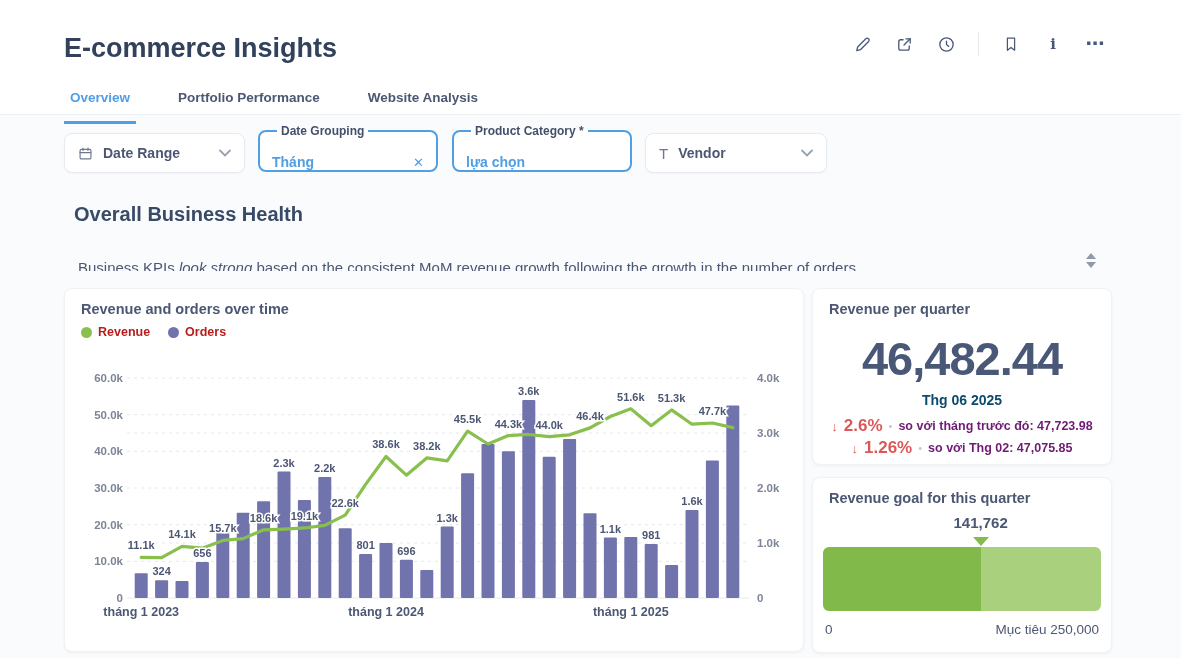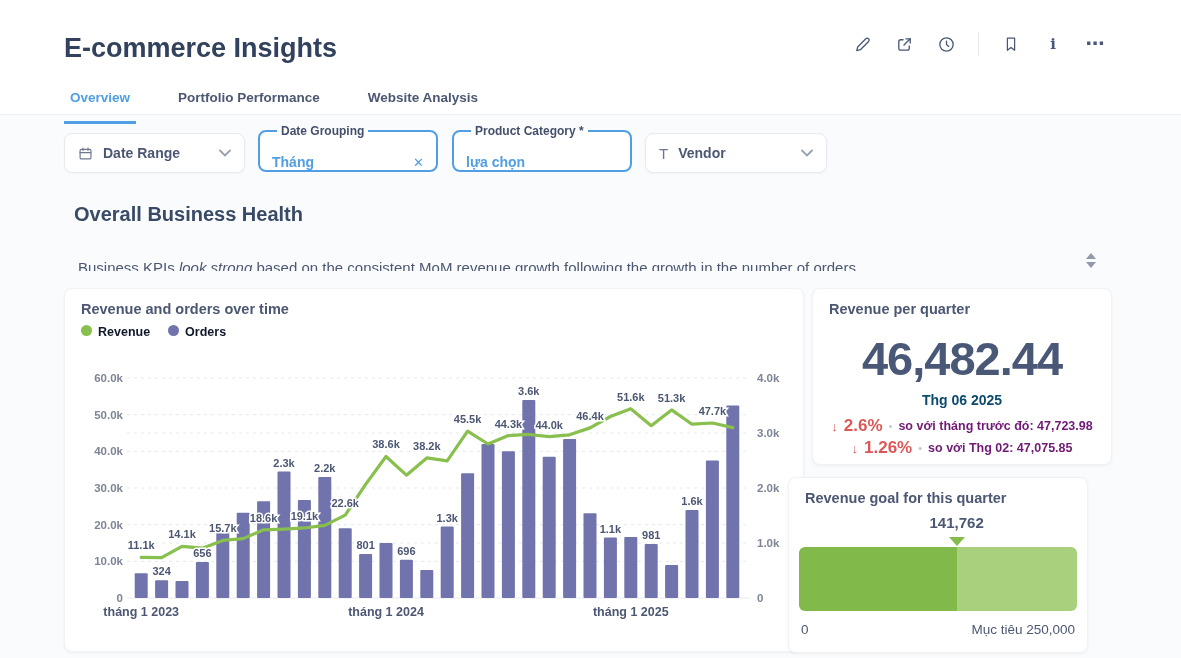--- a/index.html
+++ b/index.html
@@ -37,36 +37,36 @@
         font-size:15px;line-height:17px;color:#4C5773;}
   .note i{font-style:italic;}
   .scroll-handle{position:absolute;left:1086px;top:253px;display:flex;flex-direction:column;gap:3px;align-items:center;cursor:pointer;}
   .tri-up{width:0;height:0;border-left:5px solid transparent;border-right:5px solid transparent;border-bottom:6px solid #9098A9;}
   .tri-down{width:0;height:0;border-left:5px solid transparent;border-right:5px solid transparent;border-top:6px solid #9098A9;}
   
   .card{position:absolute;background:#fff;border:1px solid #F0F2F5;border-radius:8px;box-shadow:0 1px 3px rgba(45,55,75,.06);}
   .card-title{position:absolute;left:16px;top:12px;font-size:14.5px;font-weight:700;color:#4C5773;cursor:pointer;}
   .chart-card{left:64px;top:288px;width:740px;height:364px;}
   .legend-row{position:absolute;left:16px;top:36px;display:flex;gap:18px;align-items:center;}
-  .legend-item{display:flex;align-items:flex-start;gap:6px;font-size:12.5px;font-weight:600;color:#0f172a;}
+  .legend-item{display:flex;align-items:center;gap:6px;font-size:12.5px;font-weight:600;color:#b91c1c;}
   .legend-dot{width:11px;height:11px;border-radius:50%;}
   .chart-svg{position:absolute;left:14px;top:56px;}
   svg text{font-family:"Liberation Sans","DejaVu Sans",sans-serif;}
   
   .scalar-card{left:812px;top:288px;width:300px;height:177px;}
   .scalar-value{position:absolute;left:0;right:0;top:46px;text-align:center;font-size:47px;font-weight:700;
                 color:#4A5878;letter-spacing:-1px;line-height:1;}
   .scalar-period{position:absolute;left:0;right:0;top:103px;text-align:center;font-size:14px;font-weight:700;color:#0c4a6e;}
   .comp-row{position:absolute;left:0;right:0;display:flex;justify-content:center;align-items:center;gap:6px;font-size:12.5px;}
   .comp-arrow{color:#DC5858;font-size:13px;}
   .comp-pct{color:#DC5858;font-weight:800;font-size:17px;}
   .comp-dot{color:#C2C7D1;font-size:11px;}
   .comp-text{color:#701a75;font-weight:600;}
   
-  .goal-card{left:788px;top:477px;width:300px;height:176px;}
+  .goal-card{left:812px;top:477px;width:300px;height:176px;}
   .goal-value{position:absolute;top:36px;width:120px;text-align:center;font-size:15px;font-weight:700;color:#4C5773;}
   .goal-marker{position:absolute;top:59px;width:0;height:0;border-left:8px solid transparent;border-right:8px solid transparent;border-top:9px solid #84BB4C;}
   .goal-bar{position:absolute;left:10px;top:69px;width:278px;height:64px;border-radius:6px;background:#A9D17D;overflow:hidden;}
   .goal-fill{height:100%;background:#82B94B;border-radius:6px 0 0 6px;}
   .goal-axis{position:absolute;left:12px;right:12px;top:144px;display:flex;justify-content:space-between;
              font-size:13.5px;color:#4C5773;}
 </style>
 </head>
 <body>
 

